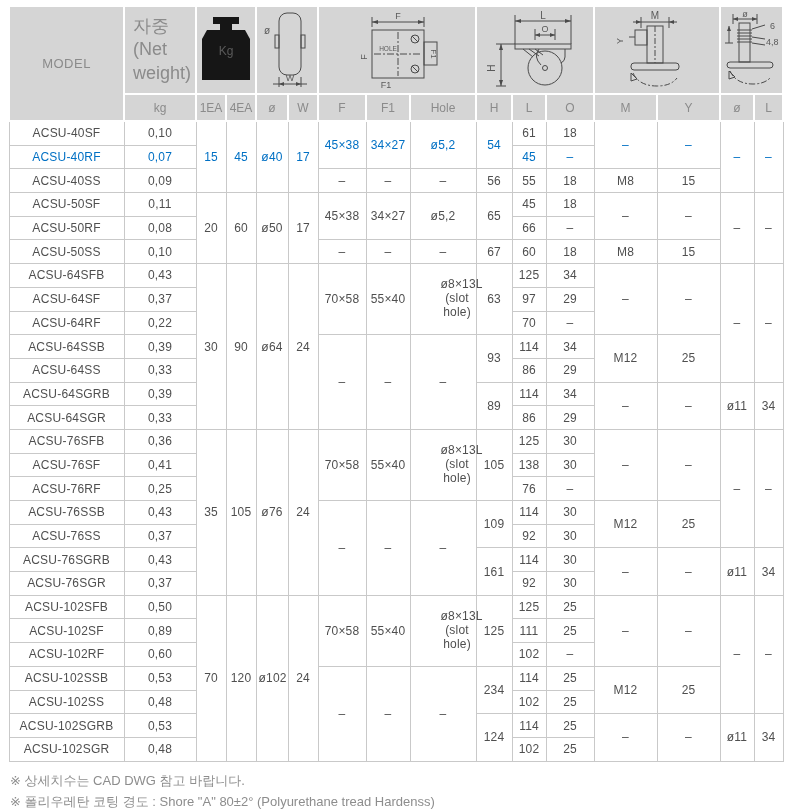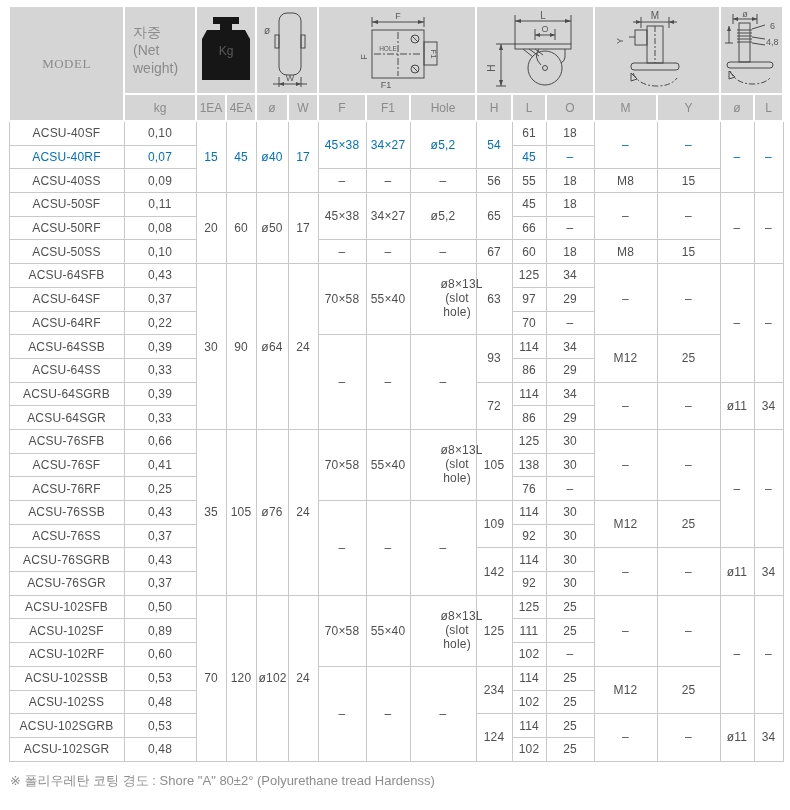--- a/index.html
+++ b/index.html
@@ -2,22 +2,22 @@
 <html><head>
 <meta charset="utf-8">
 <style>
   html,body{margin:0;padding:0;background:#fff;}
   body{width:790px;height:810px;font-family:"Liberation Sans","DejaVu Sans",sans-serif;-webkit-font-smoothing:antialiased;}
   .sheet{padding:5px 8px 0 8px;}
   table.spec{border-collapse:collapse;table-layout:fixed;width:774px;}
   thead th{background:#d5d5d5;border:2px solid #ffffff;color:#8b8b8b;font-weight:normal;font-size:12px;padding:0;vertical-align:middle;}
   tr.icon-row th{height:82px;}
   tr.label-row th{height:25px;}
-  th.model-head{font-size:13px;letter-spacing:.5px;font-family:Liberation Serif, serif;}
-  th.weight-head{text-align:left;padding:2px 4px 2px 8px;line-height:1.3;font-size:14px;}
+  th.model-head{font-size:13px;letter-spacing:.5px;}
+  th.weight-head{text-align:left;padding:2px 4px 2px 8px;line-height:1.3;font-size:18px;}
   tbody td{border:1px solid #c9c9c9;background:#fff;text-align:center;vertical-align:middle;font-size:12px;color:#4f4f4f;height:22.7px;padding:0 2px;letter-spacing:.2px;}
   tbody td.hl{color:#0070c4;}
   td .l2{line-height:1.15;padding-left:28px;}
   .notes{margin-top:8px;padding-left:2px;font-size:13px;color:#8d8d8d;line-height:1.65;}
   svg{display:block;margin:0 auto;}
   svg text{font-family:"Liberation Sans","DejaVu Sans",sans-serif;fill:#5a5a5a;}
   .lineart{stroke:#4a4a4a;stroke-width:1;fill:none;}
 </style>
 </head>
 <body>
@@ -312,37 +312,37 @@
         </tr>
         <tr>
           <td>ACSU-64SS</td>
           <td>0,33</td>
           <td>86</td>
           <td>29</td>
         </tr>
         <tr>
           <td>ACSU-64SGRB</td>
           <td>0,39</td>
-          <td rowspan="2">72</td>
+          <td rowspan="2">89</td>
           <td>114</td>
           <td>34</td>
           <td rowspan="2">–</td>
           <td rowspan="2">–</td>
           <td rowspan="2">ø11</td>
           <td rowspan="2">34</td>
         </tr>
         <tr>
           <td>ACSU-64SGR</td>
           <td>0,33</td>
           <td>86</td>
           <td>29</td>
         </tr>
         <tr>
           <td>ACSU-76SFB</td>
-          <td>0,66</td>
+          <td>0,36</td>
           <td rowspan="7">35</td>
           <td rowspan="7">105</td>
           <td rowspan="7">ø76</td>
           <td rowspan="7">24</td>
           <td rowspan="3">70×58</td>
           <td rowspan="3">55×40</td>
           <td rowspan="3">
             <div class="l2">
               <div>ø8×13L</div>
               <div>(slot hole)</div>
@@ -382,21 +382,21 @@
         </tr>
         <tr>
           <td>ACSU-76SS</td>
           <td>0,37</td>
           <td>92</td>
           <td>30</td>
         </tr>
         <tr>
           <td>ACSU-76SGRB</td>
           <td>0,43</td>
-          <td rowspan="2">142</td>
+          <td rowspan="2">161</td>
           <td>114</td>
           <td>30</td>
           <td rowspan="2">–</td>
           <td rowspan="2">–</td>
           <td rowspan="2">ø11</td>
           <td rowspan="2">34</td>
         </tr>
         <tr>
           <td>ACSU-76SGR</td>
           <td>0,37</td>
@@ -470,15 +470,16 @@
         <tr>
           <td>ACSU-102SGR</td>
           <td>0,48</td>
           <td>102</td>
           <td>25</td>
         </tr>
       </tbody>
   </table>
 
   <div class="notes">
+    <div>※ 상세치수는 CAD DWG 참고 바랍니다.</div>
     <div>※ 폴리우레탄 코팅 경도 : Shore "A" 80±2° (Polyurethane tread Hardenss)</div>
   </div>
 </div>
 
 </body></html>

